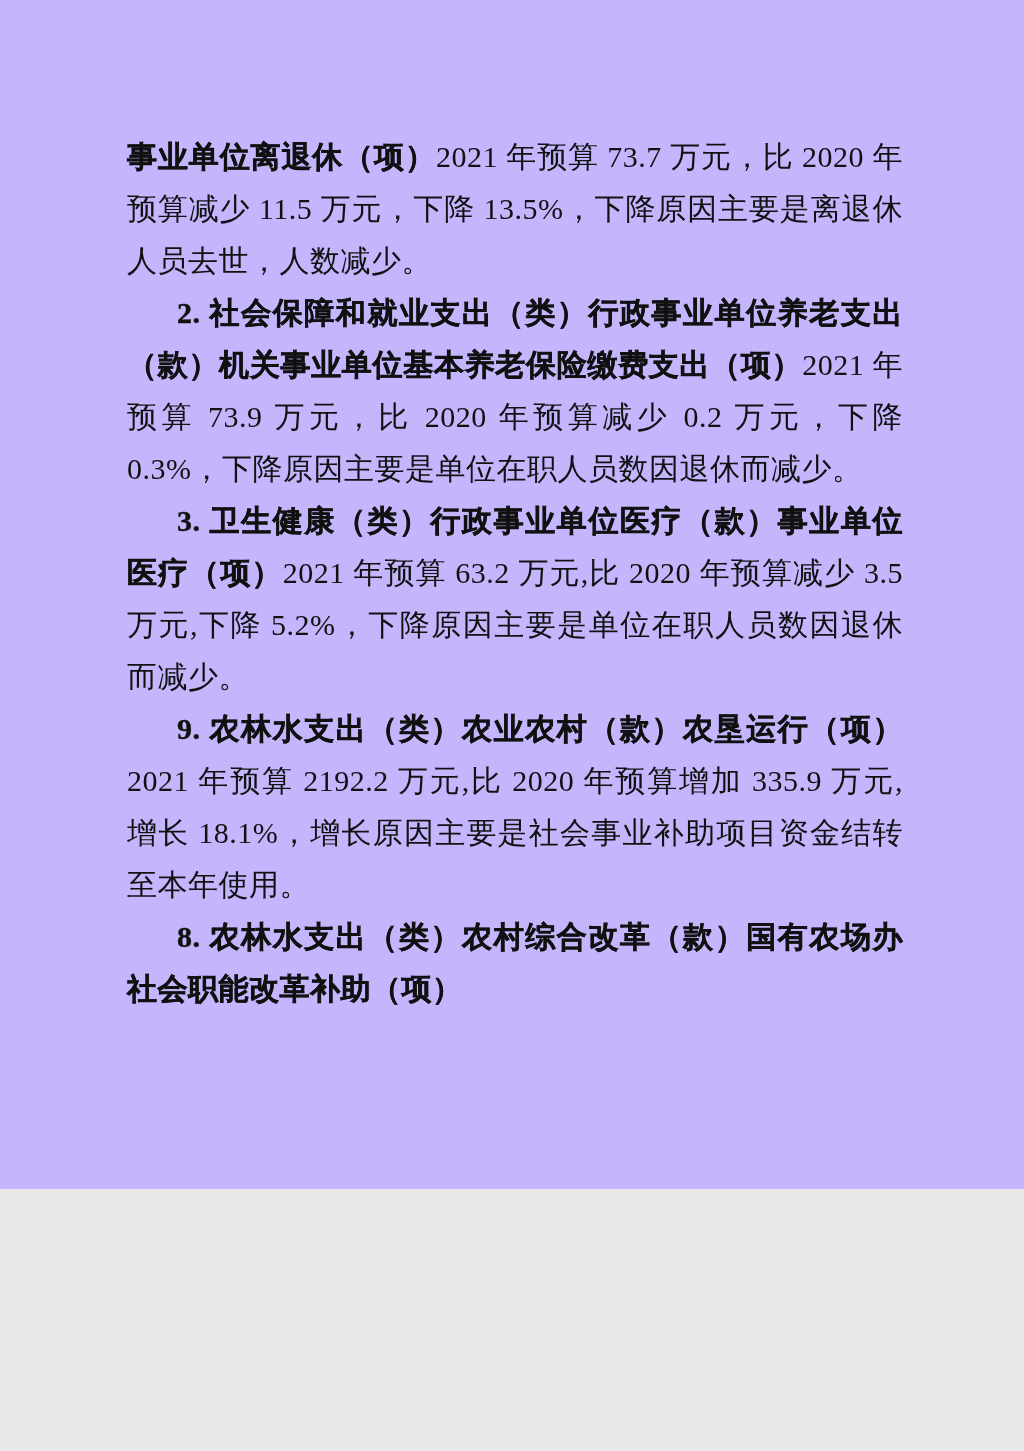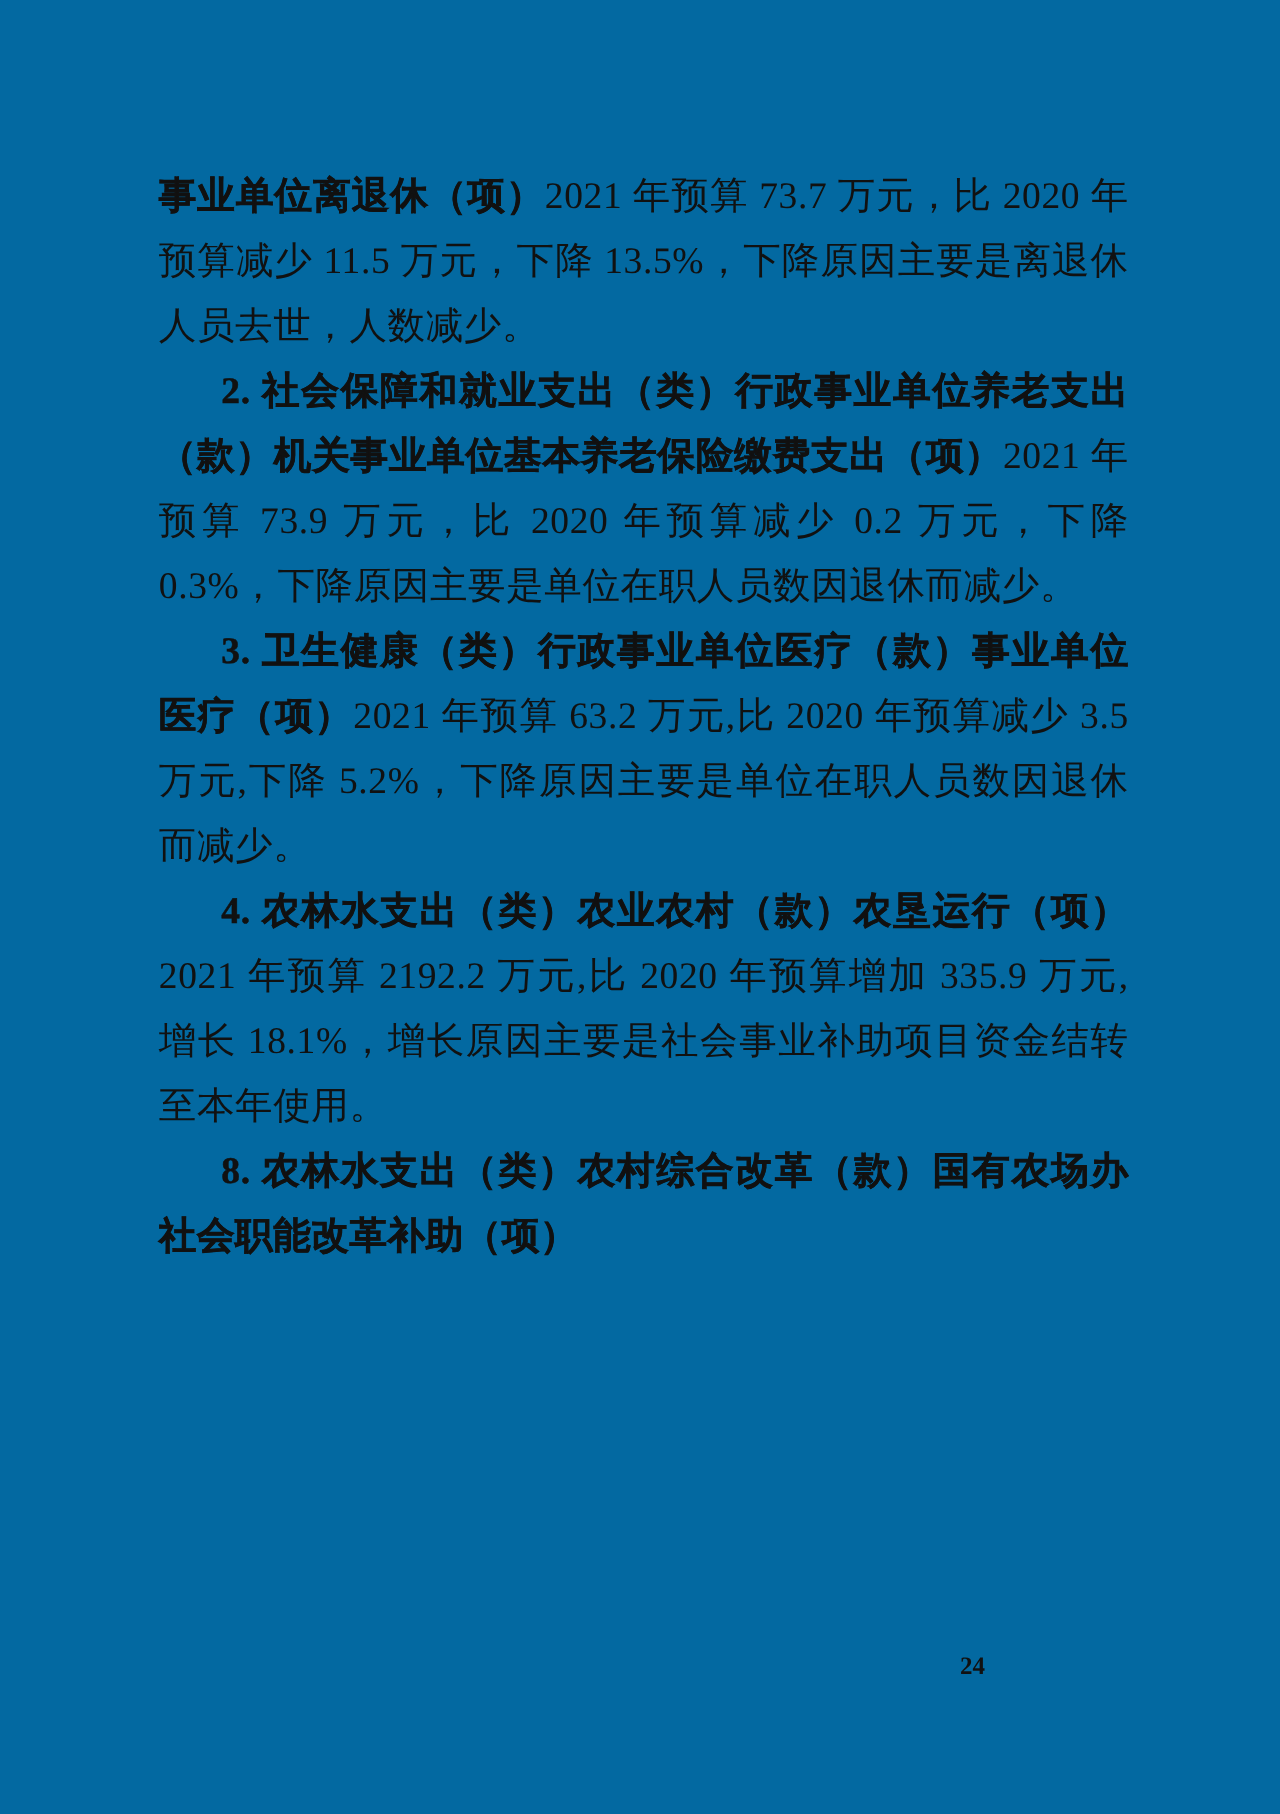--- a/index.html
+++ b/index.html
@@ -3,23 +3,23 @@
 <meta charset="utf-8">
 <style>
   html, body {
     margin: 0;
     padding: 0;
     background: #e8e8e8;
   }
   .page {
     position: relative;
     width: 1024px;
-    height: 1451px;
+    height: 1189px;
     margin: 0 auto;
-    background: #0369a1;
+    background: #c4b5fd;
     color: #111111;
     font-family: "Liberation Serif", "DejaVu Serif", serif;
     overflow: hidden;
     box-sizing: border-box;
   }
   .content {
     position: absolute;
     top: 131px;
     left: 127px;
     width: 776px;
@@ -58,21 +58,21 @@
 
 <div class="page">
   <div class="content">
 
     <p class="para"><strong class="item-title">事业单位离退休（项）</strong><span class="item-body">2021 年预算 73.7 万元，比 2020 年预算减少 11.5 万元，下降 13.5%，下降原因主要是离退休人员去世，人数减少。</span></p>
 
     <p class="para indent"><strong class="item-title">2. 社会保障和就业支出（类）行政事业单位养老支出（款）机关事业单位基本养老保险缴费支出（项）</strong><span class="item-body">2021 年预算 73.9 万元，比 2020 年预算减少 0.2 万元，下降 0.3%，下降原因主要是单位在职人员数因退休而减少。</span></p>
 
     <p class="para indent"><strong class="item-title">3. 卫生健康（类）行政事业单位医疗（款）事业单位医疗（项）</strong><span class="item-body">2021 年预算 63.2 万元,比 2020 年预算减少 3.5 万元,下降 5.2%，下降原因主要是单位在职人员数因退休而减少。</span></p>
 
-    <p class="para indent"><strong class="item-title">4. 农林水支出（类）农业农村（款）农垦运行（项）</strong><span class="item-body">2021 年预算 2192.2 万元,比 2020 年预算增加 335.9 万元,增长 18.1%，增长原因主要是社会事业补助项目资金结转至本年使用。</span></p>
+    <p class="para indent"><strong class="item-title">9. 农林水支出（类）农业农村（款）农垦运行（项）</strong><span class="item-body">2021 年预算 2192.2 万元,比 2020 年预算增加 335.9 万元,增长 18.1%，增长原因主要是社会事业补助项目资金结转至本年使用。</span></p>
 
 
 
 
     <p class="para indent"><strong class="item-title">8. 农林水支出（类）农村综合改革（款）国有农场办社会职能改革补助（项）</strong></p>
 
   </div>
 
   <div class="page-number">24</div>
 </div>

